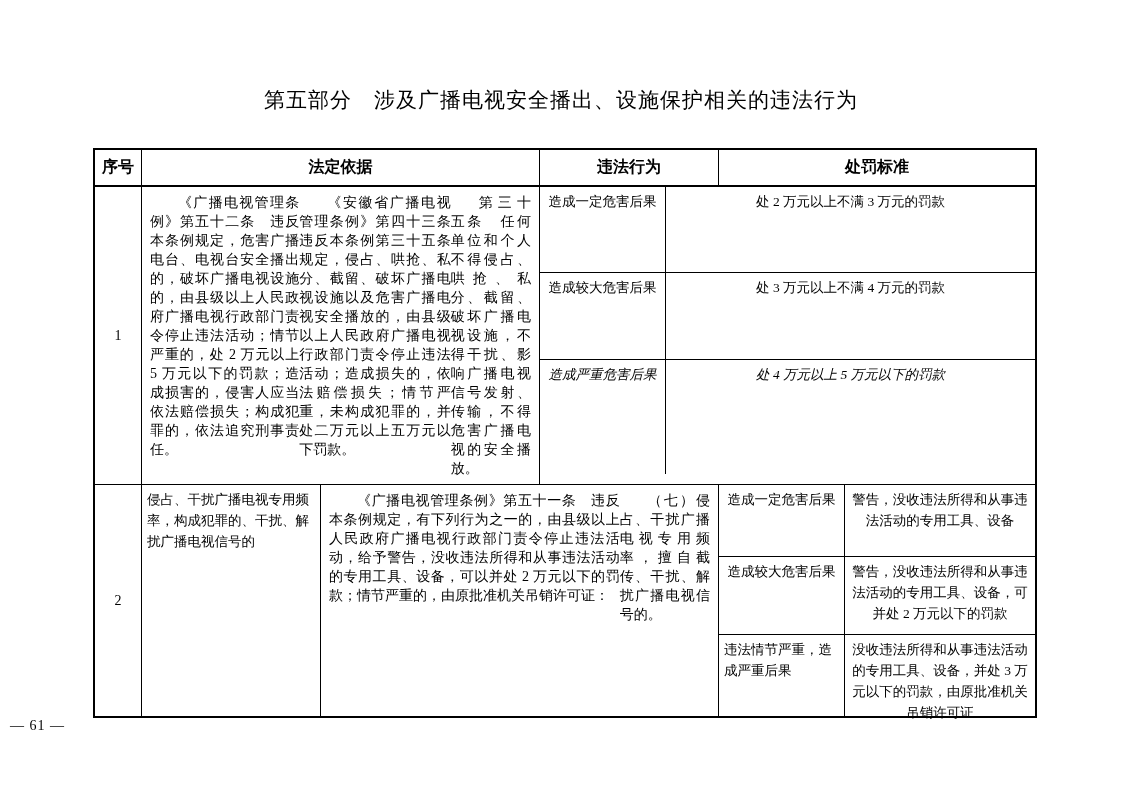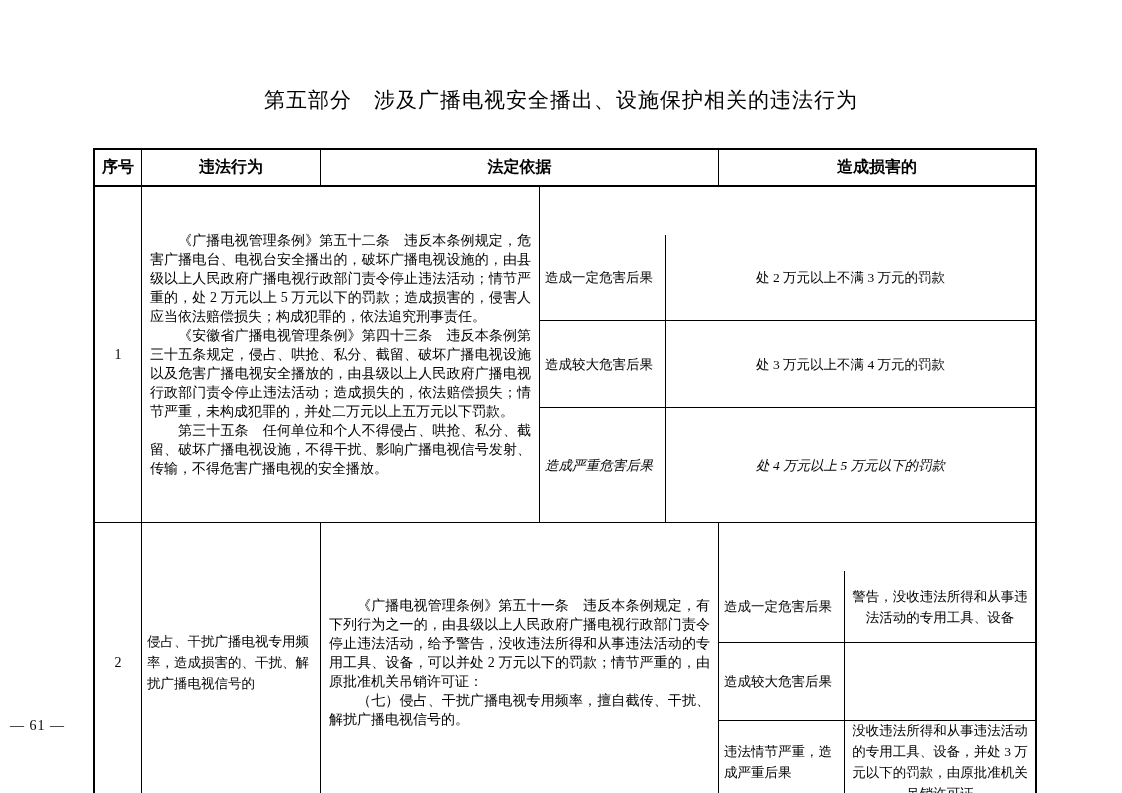--- a/index.html
+++ b/index.html
@@ -22,49 +22,49 @@
     font-family:"Liberation Sans","DejaVu Sans",sans-serif;
     font-weight:bold;font-size:16px;box-sizing:border-box;
   }
   .w-seq{width:47px;}
   .w-act{width:179px;}
   .w-legal{width:398px;}
   .w-pen-group{flex:1;}
   .bd-r{border-right:1px solid #000;}
   .trow{display:flex;align-items:stretch;}
   .trow + .trow{border-top:1px solid #000;}
-  .cell{box-sizing:border-box;display:flex;flex-direction:column;justify-content:center;}
+  .cell{box-sizing:border-box;display:flex;flex-direction:row;justify-content:center;}
   .seq-cell{align-items:center;font-size:14px;}
   .act-cell{padding:4px 5px;font-size:13.5px;line-height:21px;text-align:left;}
   .legal-cell{padding:6px 8px;font-size:14px;line-height:19px;text-align:justify;}
   .legal-cell p{margin:0;text-indent:2em;}
-  .pen-group{flex:1;display:flex;flex-direction:column;margin-top:48px;}
+  .pen-group{flex:1;display:flex;flex-direction:column;}
   .pen-sub{display:flex;align-items:stretch;}
   .pen-sub + .pen-sub{border-top:1px solid #000;}
   .cond-cell{width:126px;padding:4px 5px;font-size:13.5px;line-height:21px;}
   .pen-cell{flex:1;padding:4px 7px;font-size:13.5px;line-height:21px;text-align:center;}
   .r1-s1{height:85px;} .r1-s2{height:86px;} .r1-s3{height:114px;font-style:italic;}
   .r2-s1{height:71px;} .r2-s2{height:77px;} .r2-s3{height:81px;}
   .page-footer{
     position:absolute;top:718px;left:10px;width:100%;text-align:left;
     font-size:14px;letter-spacing:1px;
   }
 </style>
 </head>
 <body>
 
 <div class="doc-title">第五部分　涉及广播电视安全播出、设施保护相关的违法行为</div>
 
 <div class="law-table">
 
   <div class="thead">
     <div class="th w-seq bd-r">序号</div>
+    <div class="th w-legal bd-r">法定依据</div>
     <div class="th w-act bd-r">违法行为</div>
-    <div class="th w-legal bd-r">法定依据</div>
-    <div class="th w-pen-group">造成损害的</div>
+    <div class="th w-pen-group">处罚标准</div>
   </div>
 
   <div class="trow">
     <div class="cell seq-cell w-seq bd-r">1</div>
     <div class="cell legal-cell w-legal bd-r">
       <p>《广播电视管理条例》第五十二条　违反本条例规定，危害广播电台、电视台安全播出的，破坏广播电视设施的，由县级以上人民政府广播电视行政部门责令停止违法活动；情节严重的，处 2 万元以上 5 万元以下的罚款；造成损害的，侵害人应当依法赔偿损失；构成犯罪的，依法追究刑事责任。</p>
       <p>《安徽省广播电视管理条例》第四十三条　违反本条例第三十五条规定，侵占、哄抢、私分、截留、破坏广播电视设施以及危害广播电视安全播放的，由县级以上人民政府广播电视行政部门责令停止违法活动；造成损失的，依法赔偿损失；情节严重，未构成犯罪的，并处二万元以上五万元以下罚款。</p>
       <p>第三十五条　任何单位和个人不得侵占、哄抢、私分、截留、破坏广播电视设施，不得干扰、影响广播电视信号发射、传输，不得危害广播电视的安全播放。</p>
     </div>
     <div class="pen-group">
@@ -91,39 +91,42 @@
         <div class="cell pen-cell">
           <div>处 4 万元以上 5 万元以下的罚款</div>
         </div>
       </div>
     </div>
   </div>
 
   <div class="trow">
     <div class="cell seq-cell w-seq bd-r">2</div>
     <div class="cell act-cell w-act bd-r">
-      <div>侵占、干扰广播电视专用频率，造成损害的、干扰、解扰广播电视信号的</div>
+      <div>侵占、干扰广播电视专用频率，构成犯罪的、干扰、解扰广播电视信号的</div>
     </div>
     <div class="cell legal-cell w-legal bd-r">
       <p>《广播电视管理条例》第五十一条　违反本条例规定，有下列行为之一的，由县级以上人民政府广播电视行政部门责令停止违法活动，给予警告，没收违法所得和从事违法活动的专用工具、设备，可以并处 2 万元以下的罚款；情节严重的，由原批准机关吊销许可证：</p>
       <p>（七）侵占、干扰广播电视专用频率，擅自截传、干扰、解扰广播电视信号的。</p>
     </div>
     <div class="pen-group">
       <div class="pen-sub r2-s1">
         <div class="cell cond-cell bd-r">
           <div>造成一定危害后果</div>
         </div>
         <div class="cell pen-cell">
           <div>警告，没收违法所得和从事违法活动的专用工具、设备</div>
         </div>
       </div>
       <div class="pen-sub r2-s2">
         <div class="cell cond-cell bd-r">
           <div>造成较大危害后果</div>
         </div>
+        <div class="cell pen-cell">
+          <div>警告，没收违法所得和从事违法活动的专用工具、设备，可并处 2 万元以下的罚款</div>
+        </div>
       </div>
       <div class="pen-sub r2-s3">
         <div class="cell cond-cell bd-r">
           <div>违法情节严重，造成严重后果</div>
         </div>
         <div class="cell pen-cell">
           <div>没收违法所得和从事违法活动的专用工具、设备，并处 3 万元以下的罚款，由原批准机关吊销许可证</div>
         </div>
       </div>
     </div>

